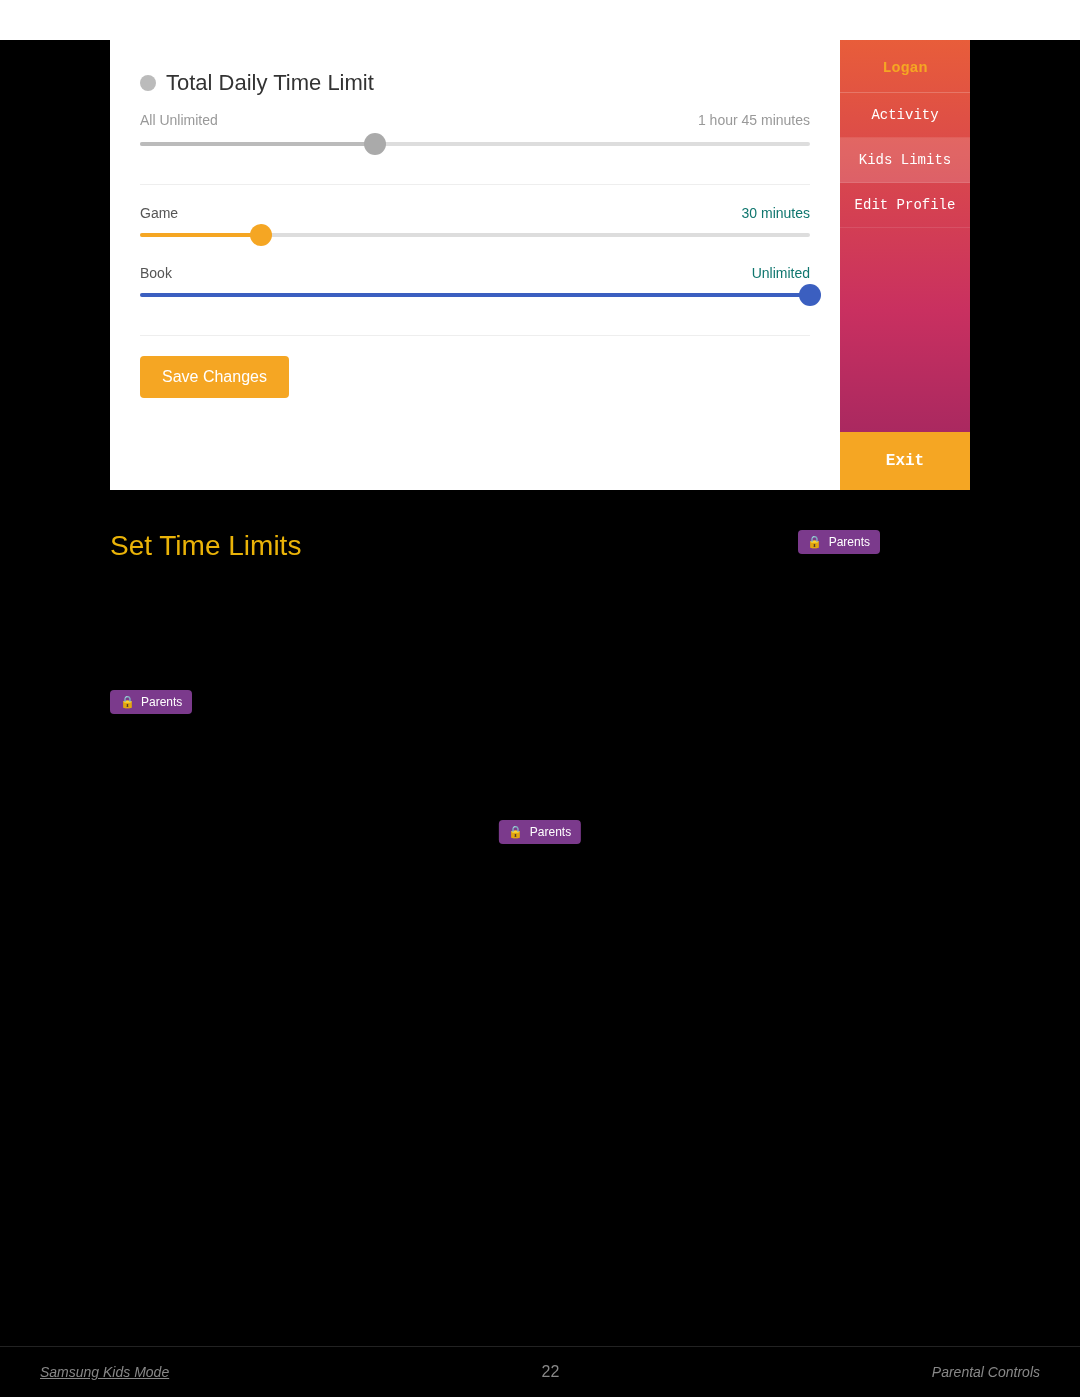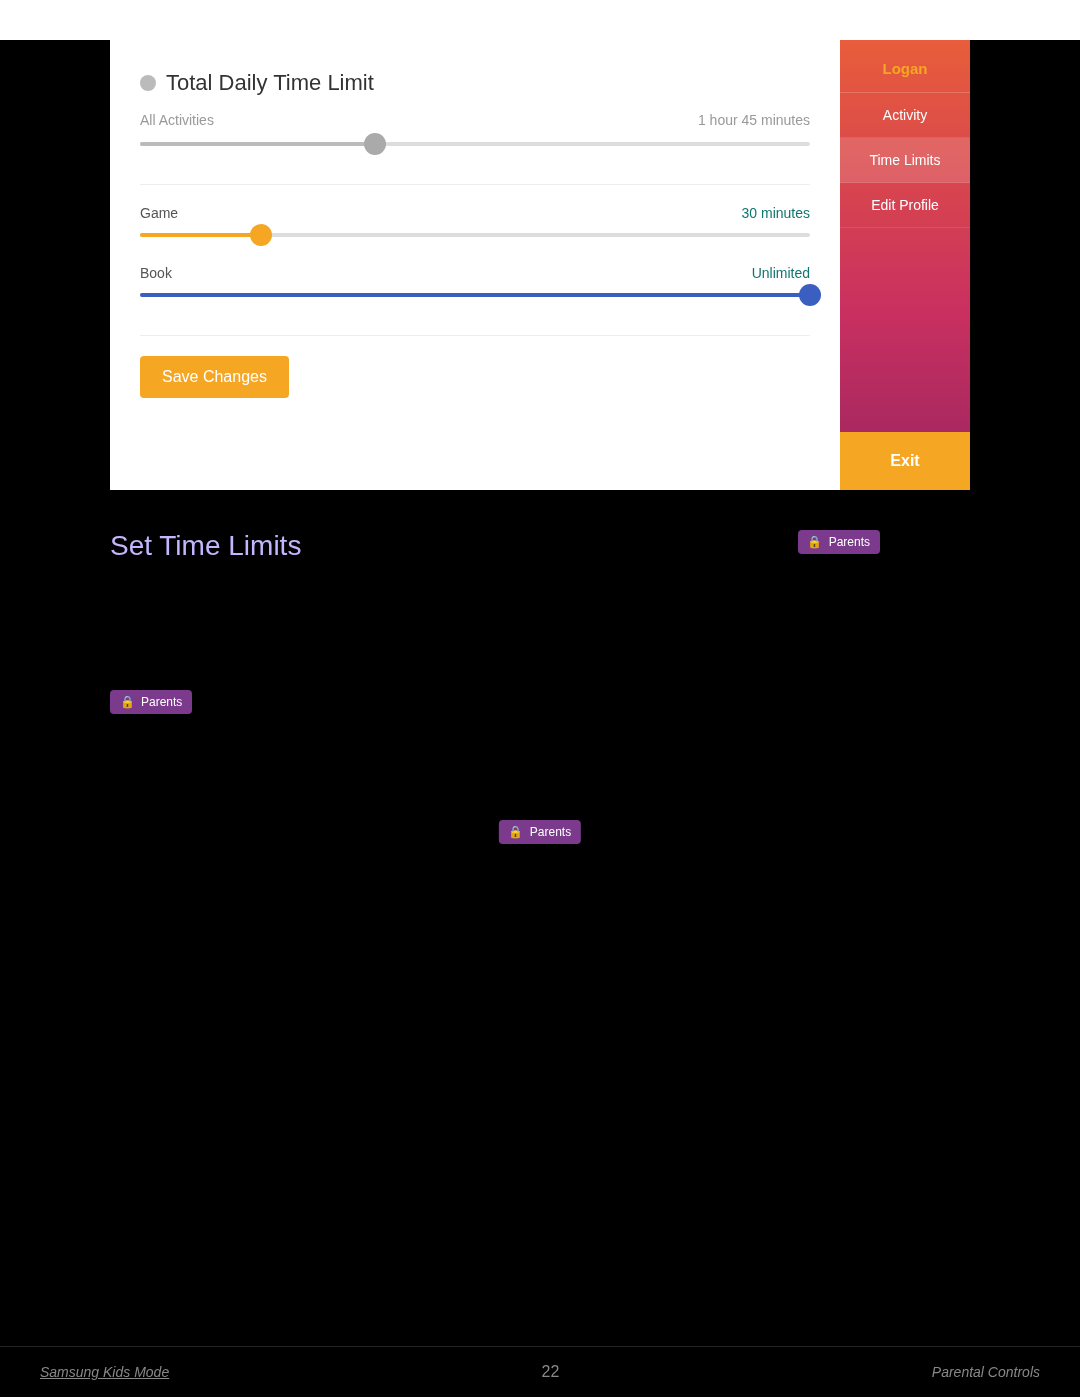--- a/index.html
+++ b/index.html
@@ -33,20 +33,21 @@
       min-height: 450px;
     }
 
     
     .sidebar {
       width: 130px;
       background: linear-gradient(to bottom, #e85d3a 0%, #c93060 60%, #9b2560 100%);
       display: flex;
       flex-direction: column;
       align-items: center;
+      font-family: Liberation Mono, monospace;
     }
 
     .sidebar-user-name {
       color: #f5a623;
       font-size: 15px;
       font-weight: 600;
       padding: 20px 10px 15px;
       text-align: center;
       border-bottom: 1px solid rgba(255,255,255,0.2);
       width: 100%;
@@ -218,21 +219,21 @@
       font-weight: 500;
     }
 
     
     .bottom-section {
       padding: 40px 110px 60px;
       position: relative;
     }
 
     .set-time-limits-title {
-      color: #c4b5fd;
+      color: #eab308;
       font-size: 28px;
       font-weight: 400;
       margin-bottom: 20px;
     }
 
     
     .parents-badge {
       display: inline-flex;
       align-items: center;
       gap: 6px;
@@ -318,21 +319,21 @@
 
   <div class="content-panel">
 
     
     <div class="section">
       <div class="section-title">
         <span class="circle-indicator circle-gray"></span>
         <span>Total Daily Time Limit</span>
       </div>
       <div class="slider-row">
-        <span class="slider-label">All Activities</span>
+        <span class="slider-label">All Unlimited</span>
         <span class="slider-value">1 hour 45 minutes</span>
       </div>
       <div class="slider-container">
         <div class="slider-track">
           <div class="slider-fill-gray"></div>
           <div class="slider-thumb thumb-gray"></div>
         </div>
       </div>
     </div>
 
@@ -370,21 +371,21 @@
     <button class="save-btn">Save Changes</button>
 
   </div>
 
   <div class="sidebar">
     <div class="sidebar-user-name">Logan</div>
     <div class="sidebar-item">
       <span>Activity</span>
     </div>
     <div class="sidebar-item active">
-      <span>Time Limits</span>
+      <span>Kids Limits</span>
     </div>
     <div class="sidebar-item">
       <span>Edit Profile</span>
     </div>
     <div class="sidebar-exit">Exit</div>
   </div>
 
 </div>
 
 <div class="bottom-section" style="height: 840px; position: relative;">

